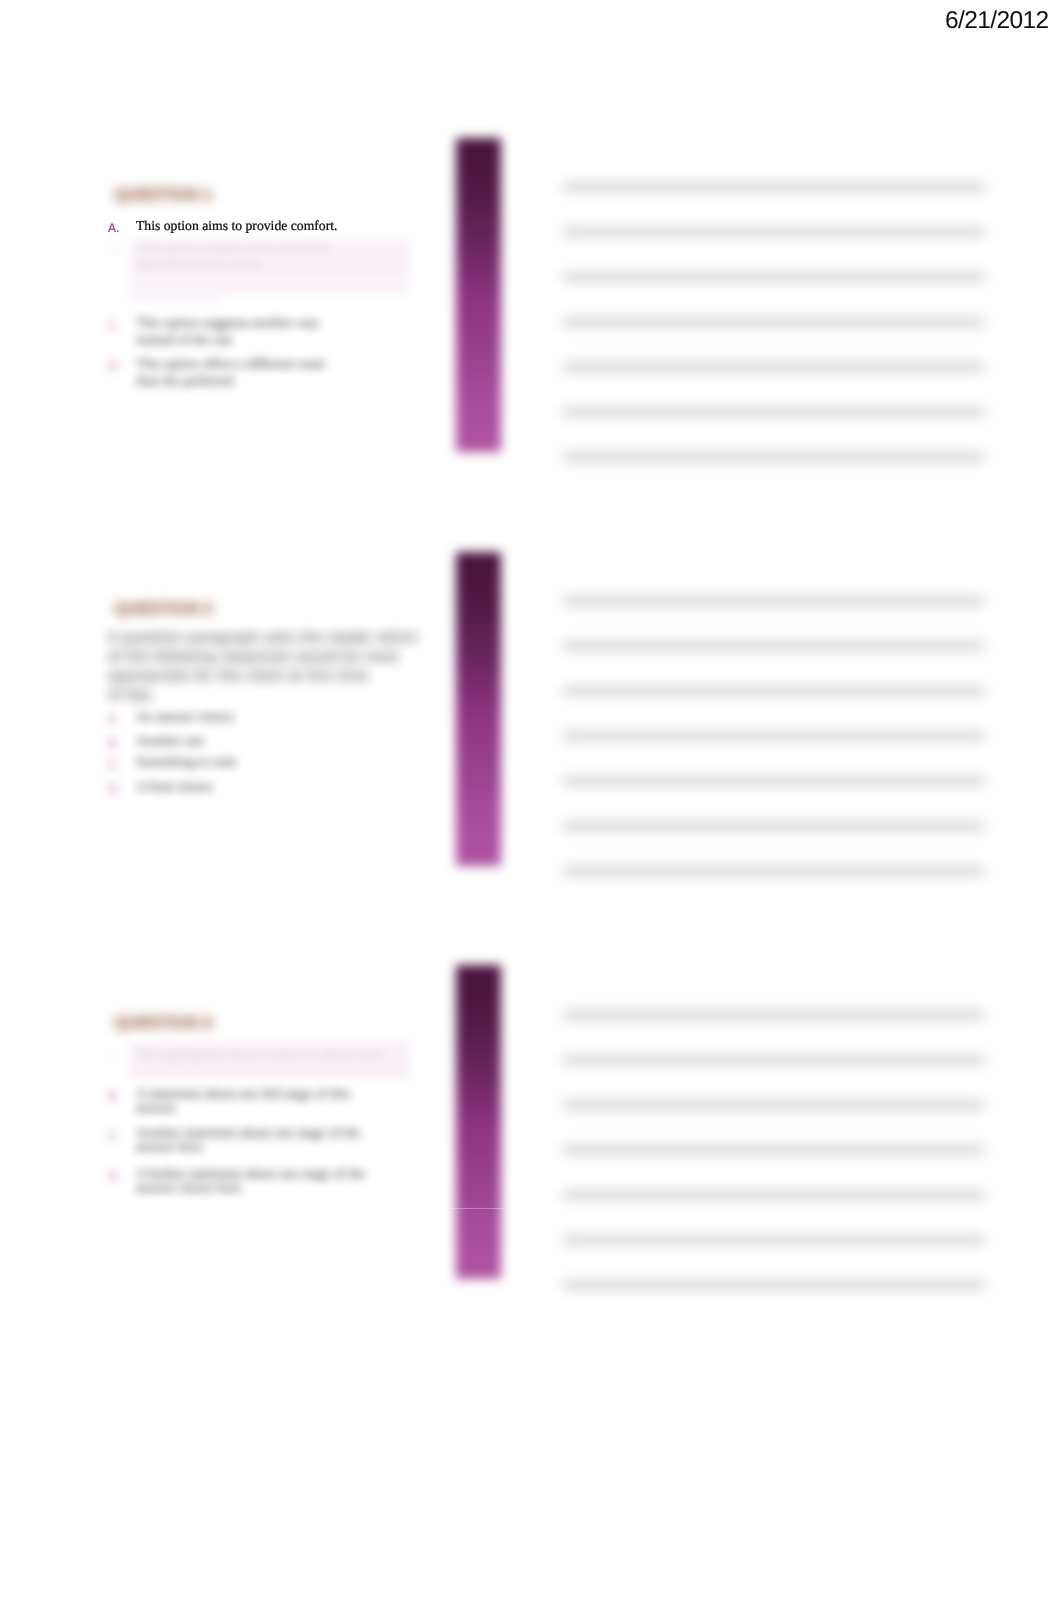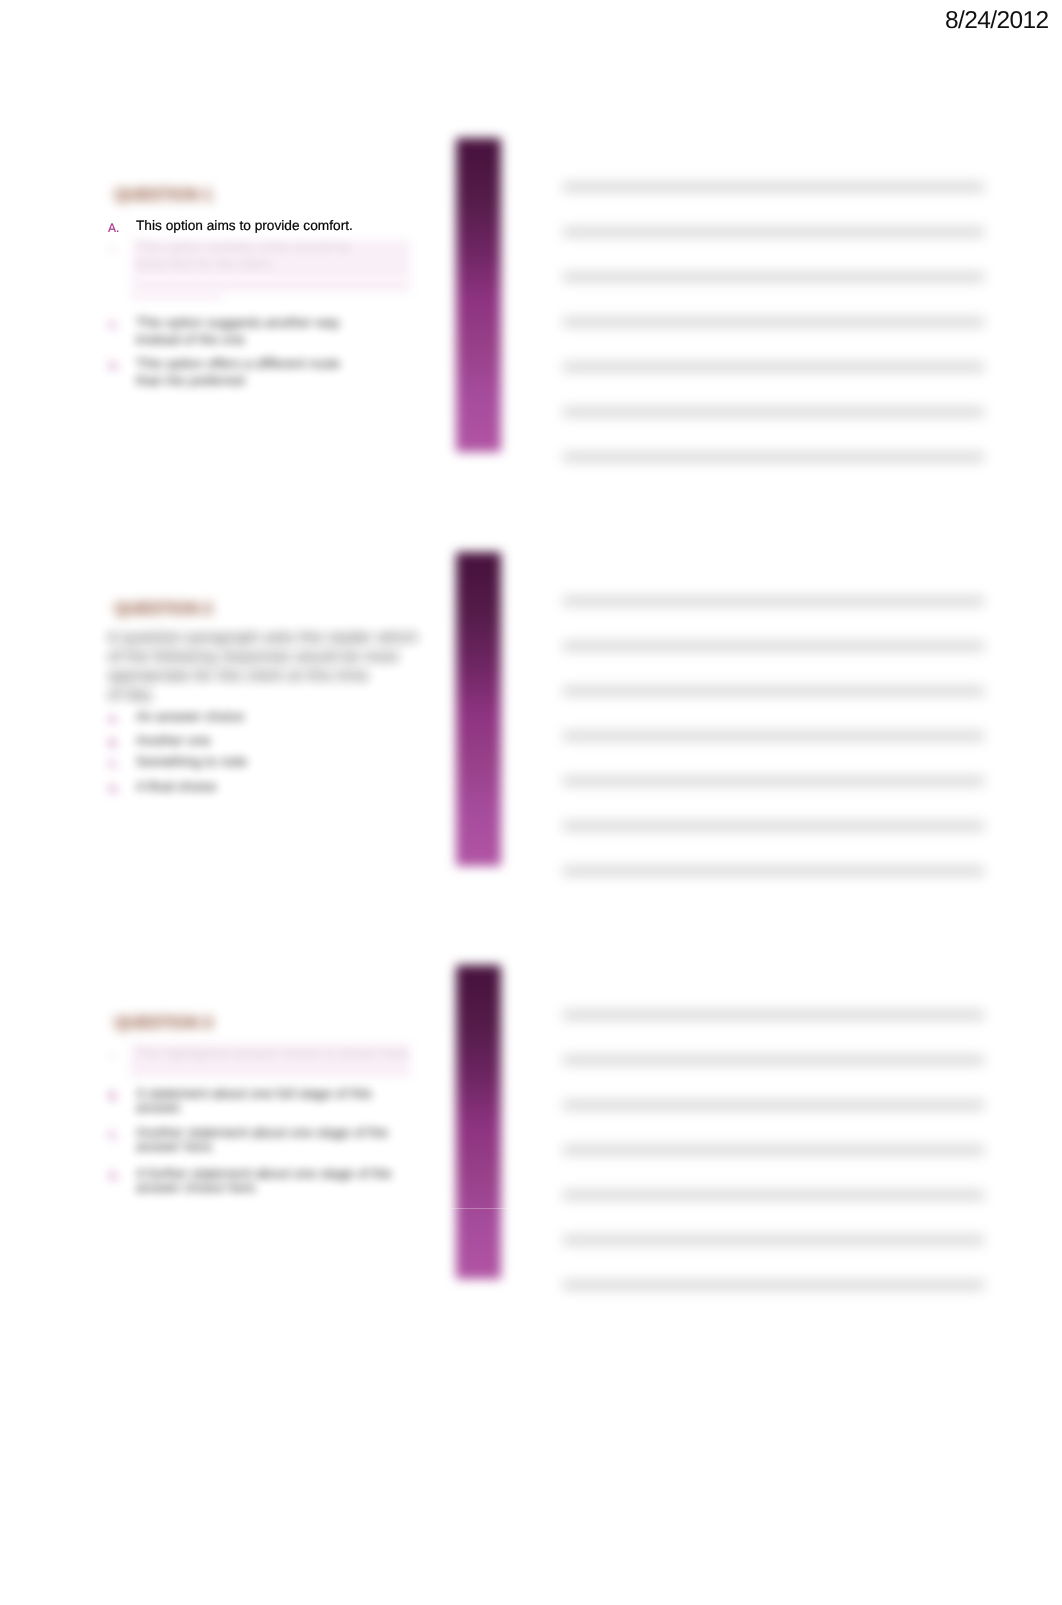--- a/index.html
+++ b/index.html
@@ -6,32 +6,32 @@
   body{width:1062px;height:1605px;overflow:hidden;font-family:"DejaVu Sans",sans-serif;-webkit-font-smoothing:antialiased;text-rendering:geometricPrecision;}
   #page{position:relative;width:1062px;height:1605px;background:#fff;overflow:hidden;}
   .date{position:absolute;top:7px;left:945px;font-size:24.5px;letter-spacing:-0.6px;color:#111;font-family:"Liberation Sans",sans-serif;white-space:nowrap;opacity:0.999;}
   .slide{position:absolute;left:0;top:0;width:1062px;height:1605px;}
   .bar{position:absolute;left:456px;width:45px;background:linear-gradient(to bottom,rgb(72,18,62) 0%,rgb(74,20,64) 7%,rgb(85,28,74) 20.3%,rgb(109,37,98) 35.4%,rgb(141,51,128) 51.3%,rgb(152,64,137) 67.1%,rgb(166,76,157) 82.9%,rgb(173,81,160) 94%,rgb(177,85,164) 100%);filter:blur(5.1px);}
   .notes{position:absolute;left:0;top:0;}
   .nline{position:absolute;left:563px;width:421px;height:8px;background:#cdcdcd;filter:blur(6.2px);}
   .body{position:absolute;left:0;top:0;width:1062px;height:1605px;}
   .stitle{position:absolute;left:114px;font-family:"Liberation Sans",sans-serif;font-weight:bold;color:#ae8370;font-size:16.6px;letter-spacing:-0.2px;white-space:nowrap;filter:blur(5.2px);opacity:1;-webkit-text-stroke:0.9px #ae8370;}
   .mk{position:absolute;left:108px;color:#a8368f;font-size:11.8px;font-family:"DejaVu Sans",sans-serif;white-space:nowrap;opacity:0.999;-webkit-text-stroke:0.18px #a8368f;}
-  .tx{position:absolute;left:136px;color:#050505;font-size:13.7px;font-family:Liberation Sans, sans-serif;white-space:nowrap;opacity:0.999;-webkit-text-stroke:0.22px #050505;}
+  .tx{position:absolute;left:136px;color:#050505;font-size:13.7px;font-family:Liberation Serif, serif;white-space:nowrap;opacity:0.999;-webkit-text-stroke:0.22px #050505;}
   .bl{filter:blur(4.6px);opacity:0.72;}
   .hlt{opacity:0.12;}
   .hl{position:absolute;background:#f9eff7;filter:blur(5px);}
   .seam{position:absolute;left:450px;width:58px;height:1px;background:rgba(255,255,255,0.30);filter:blur(0.7px);}
   .qp{position:absolute;left:108px;color:#111;font-size:13.7px;font-family:"DejaVu Sans",sans-serif;white-space:nowrap;filter:blur(5.6px);opacity:0.95;letter-spacing:0.15px;}
 </style>
 </head>
 <body>
 
 <div id="page">
-  <div class="date">8/24/2012</div>
+  <div class="date">6/21/2012</div>
 
   <div class="slide">
     <div class="bar" style="top:138.0px;height:314.0px"></div>
     <div class="notes">
       <div class="nline" style="top:183.4px"></div>
       <div class="nline" style="top:228.4px"></div>
       <div class="nline" style="top:273.4px"></div>
       <div class="nline" style="top:318.4px"></div>
       <div class="nline" style="top:363.4px"></div>
       <div class="nline" style="top:408.4px"></div>

